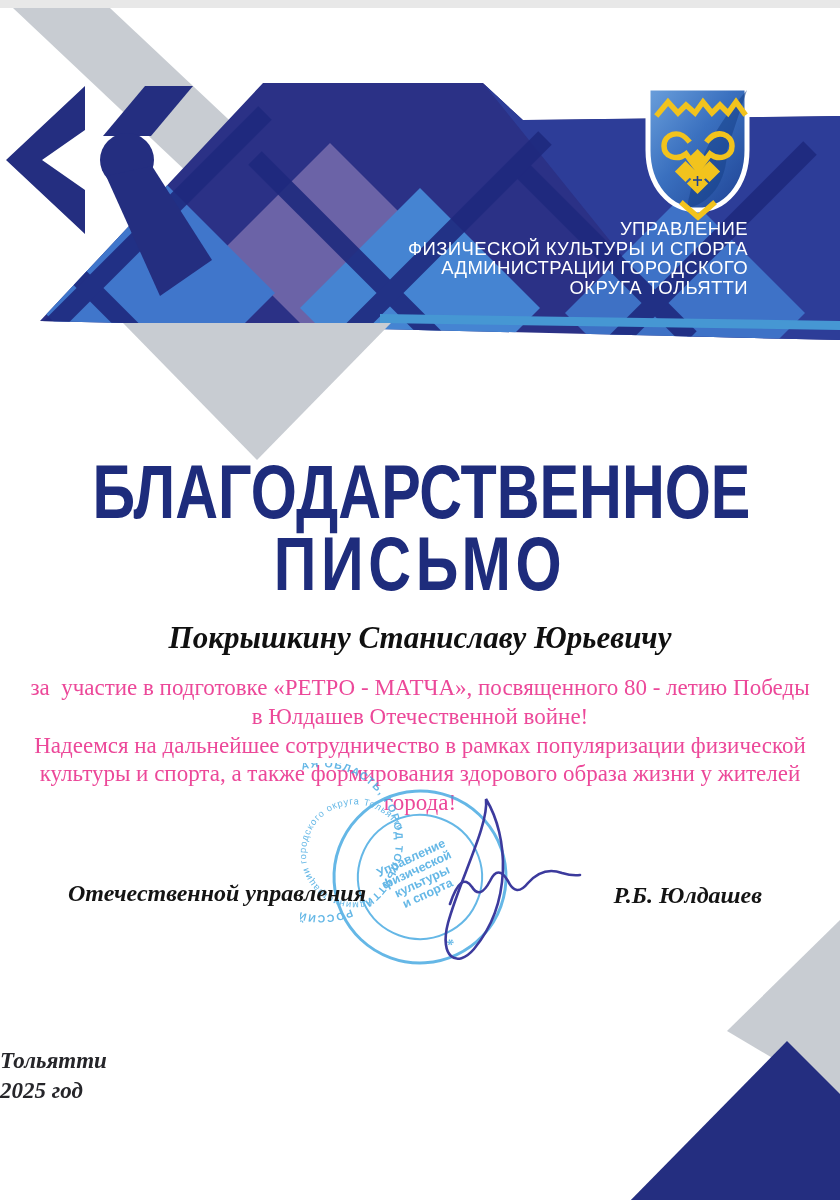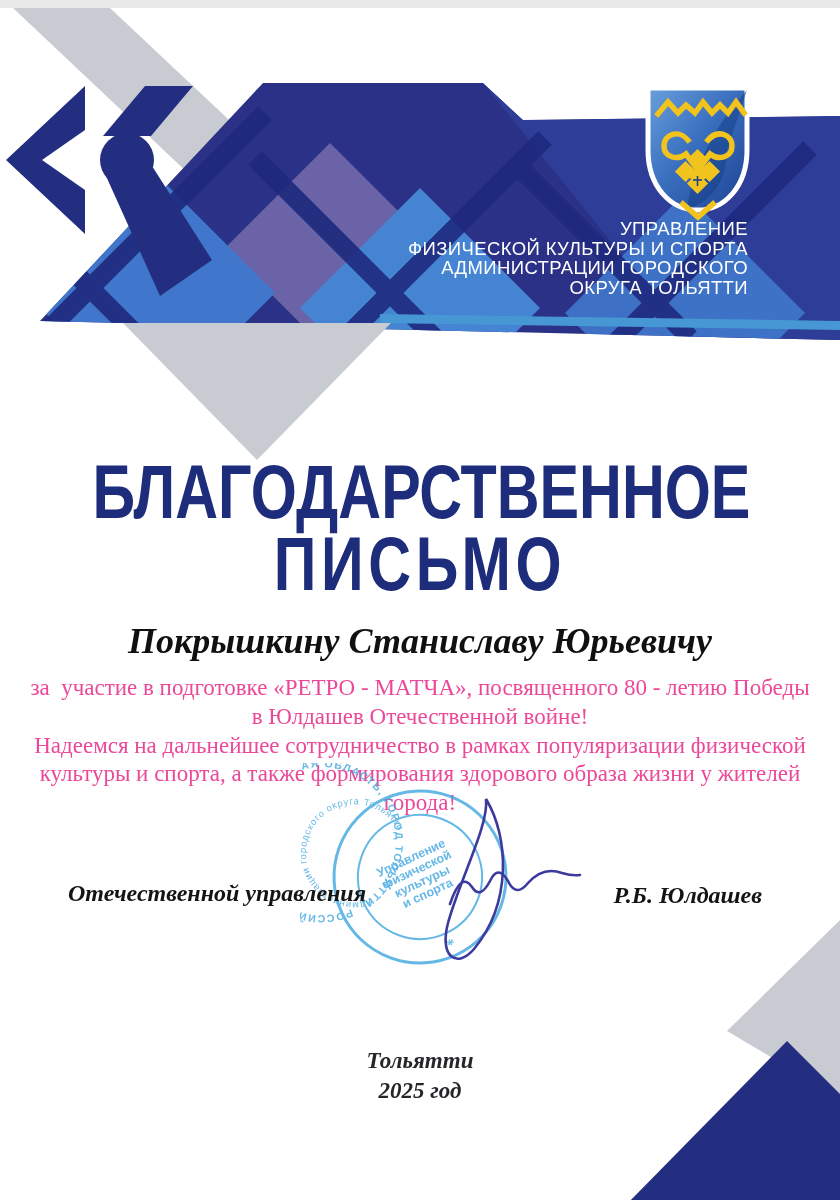--- a/index.html
+++ b/index.html
@@ -23,39 +23,39 @@
   .title-block{position:absolute;top:448px;left:0;width:840px;text-align:center;z-index:2;}
   .title-line{
     font-family:"Liberation Sans",sans-serif;font-weight:bold;
     font-size:76px;line-height:72px;color:#1e2c7c;
     transform:scaleX(.78);transform-origin:50% 50%;white-space:nowrap;
   }
   .title-line.l2{letter-spacing:6px;}
 
   .recipient{
     position:absolute;top:612px;left:0;width:840px;text-align:center;
-    font-size:36px;font-weight:bold;font-style:italic;color:#101010;
+    font-size:31px;font-weight:bold;font-style:italic;color:#101010;
     z-index:2;white-space:nowrap;
   }
 
   .body-block{
     position:absolute;top:666px;left:20px;width:800px;text-align:center;
     font-size:23px;line-height:28.8px;color:#ec4899;z-index:2;
   }
   .body-line{white-space:pre;}
 
   .sig-row{
     position:absolute;top:872px;left:0;width:840px;z-index:4;
     font-size:24px;font-weight:bold;font-style:italic;color:#141414;
   }
   .sig-position{position:absolute;left:68px;top:0;white-space:nowrap;}
   .sig-name{position:absolute;right:78px;top:2px;white-space:nowrap;}
 
   .footer-block{
-    position:absolute;top:1038px;left:0;width:840px;text-align:center;
+    position:absolute;top:1038px;left:0;width:840px;
     font-size:23px;line-height:30px;font-weight:bold;font-style:italic;
     color:#26262a;z-index:2;
   }
 
   .banner-svg{position:absolute;top:0;left:0;z-index:1;}
   .stamp-svg{position:absolute;top:755px;left:300px;z-index:3;}
   .corner-svg{position:absolute;top:900px;left:540px;z-index:1;}
 </style>
 </head>
 <body>

